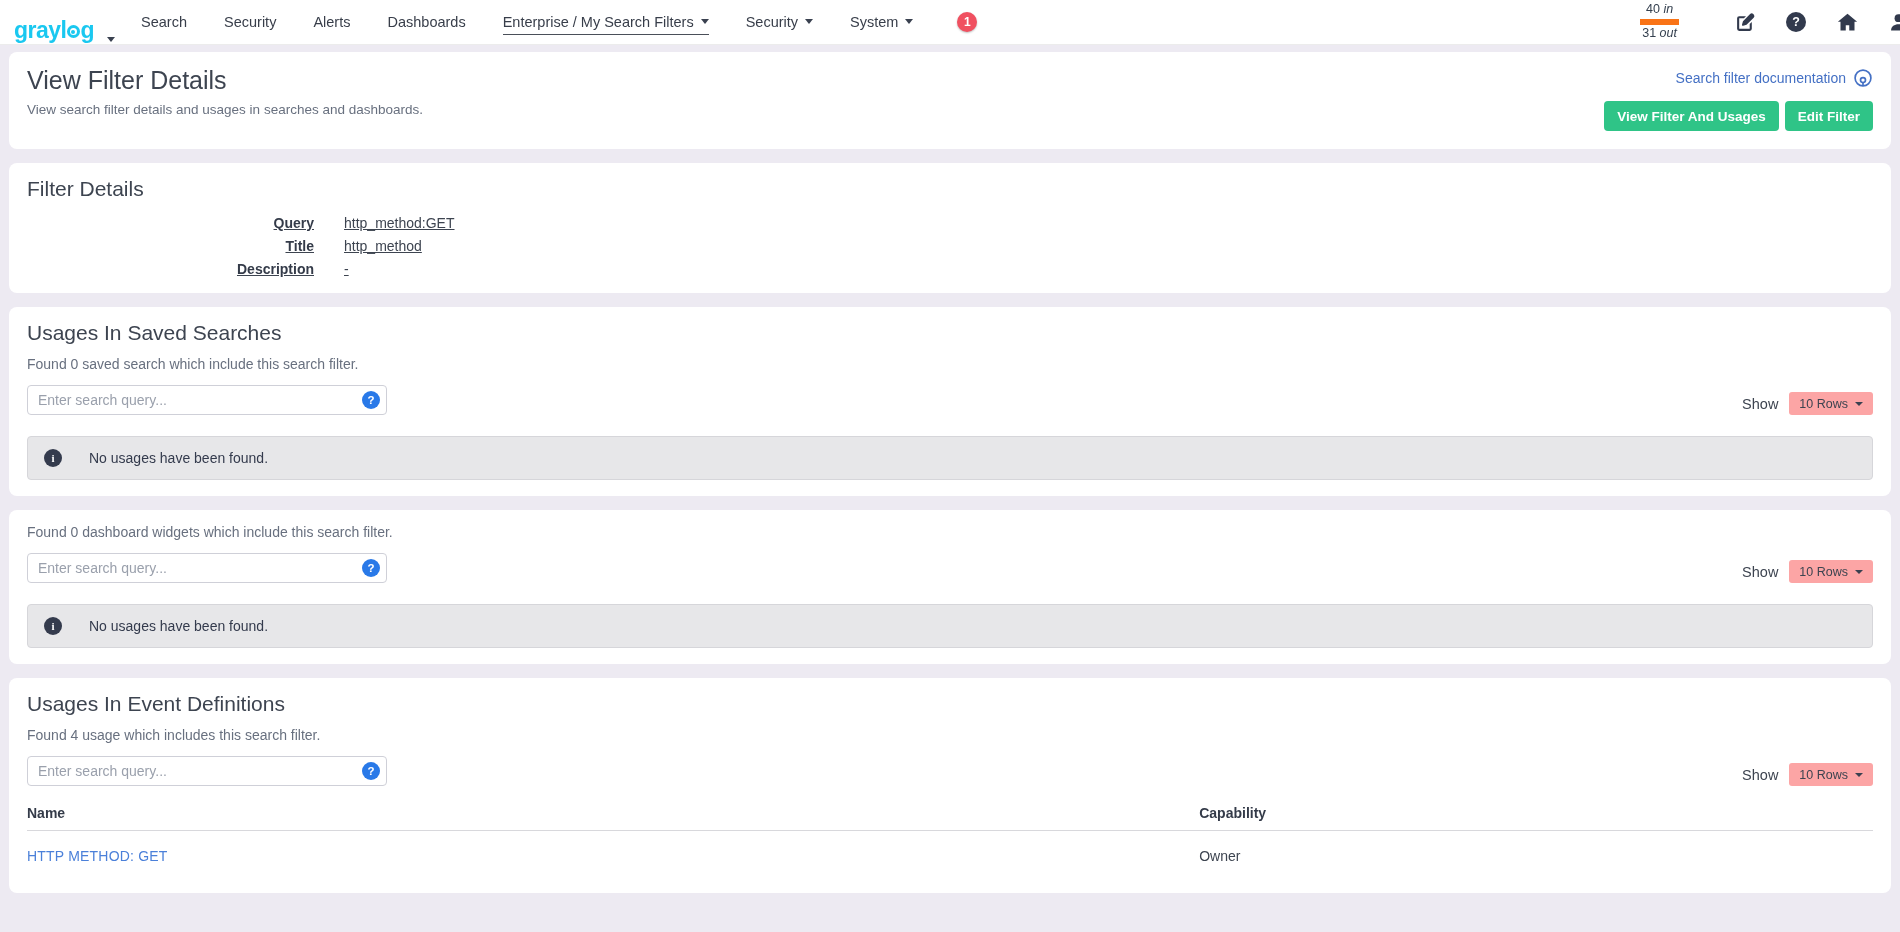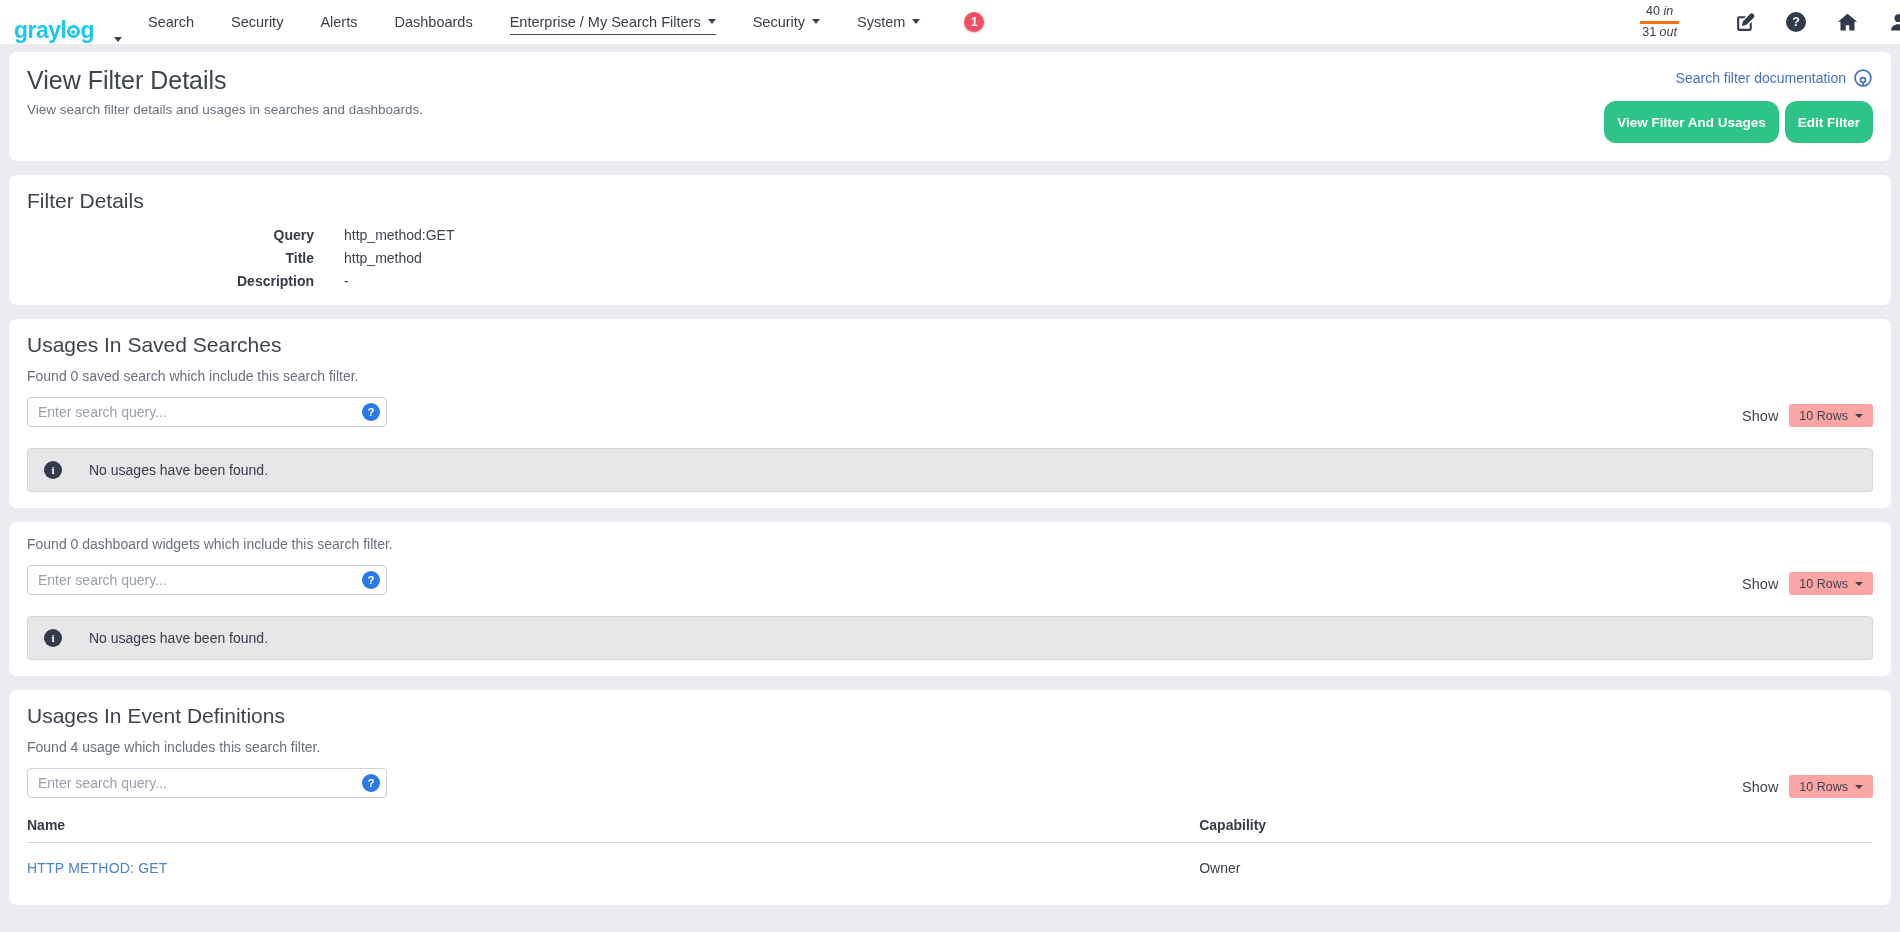--- a/index.html
+++ b/index.html
@@ -9,59 +9,59 @@
     background:#edeaf2;
     font-family:"Liberation Sans", sans-serif;
     color:#3d4450;
   }
 
   
   .navbar {
     height:45px; background:#ffffff; border-bottom:1px solid #ececec;
     display:flex; align-items:center; padding:0 0 0 14px; overflow:hidden;
   }
-  .logo-wrap { display:flex; align-items:flex-end; gap:20px; margin-right:26px; cursor:pointer;margin-top:16px; }
+  .logo-wrap { display:flex; align-items:flex-end; gap:13px; margin-right:26px; cursor:pointer;margin-top:16px; }
   .logo { font-size:23px; font-weight:700; color:#1ac8f0; letter-spacing:-0.5px; display:flex; align-items:center; line-height:1; }
   .logo-o { display:inline-block; width:13px; height:13px; border:3.2px solid #1ac8f0; border-radius:50%; position:relative; margin:0 0.5px; top:1.5px; }
   .logo-o::after { content:""; position:absolute; left:50%; top:50%; width:4px; height:4px; margin:-2px 0 0 -2px; background:#1ac8f0; border-radius:50%; }
   .caret { display:inline-block; width:0; height:0; border-left:4.5px solid transparent; border-right:4.5px solid transparent; border-top:5px solid #3a4150; }
   .nav-items { display:flex; align-items:center; gap:37px; }
   .nav-item { font-size:14.5px; color:#383e4a; display:flex; align-items:center; gap:7px; cursor:pointer; padding:4px 0; border-bottom:1.5px solid transparent; white-space:nowrap; }
   .nav-item.active { border-bottom-color:#4a4f59; }
   .nav-badge { margin-left:44px; min-width:20px; height:20px; border-radius:10px; background:#f05060; color:#fff; font-size:12px; font-weight:700; display:flex; align-items:center; justify-content:center; padding:0 5px; box-shadow:0 1px 2px rgba(0,0,0,.25); cursor:pointer; }
   .nav-right { margin-left:auto; display:flex; align-items:center; gap:29px; margin-right:-9px; }
   .throughput { font-size:12.5px; color:#35404f; text-align:center; line-height:1.25; margin-right:26px; cursor:pointer; }
-  .tp-in { border-bottom:3px solid #f97316; padding:0 2px 1px; }
+  .tp-in { border-bottom:6px solid #f97316; padding:0 2px 1px; }
   .tp-out { padding:1px 2px 0; }
   .throughput i { font-style:italic; }
   .nav-icon { width:22px; height:22px; color:#323a4d; display:flex; align-items:center; justify-content:center; cursor:pointer; flex-shrink:0; }
   .nav-icon svg { width:21px; height:21px; fill:currentColor; }
   .circle-glyph { width:20px; height:20px; border-radius:50%; background:#323a4d; color:#fff; display:flex; align-items:center; justify-content:center; font-size:12.5px; font-weight:700; }
   .circle-glyph.q::after { content:"?"; }
 
   
   .page { padding:7px 9px 0; display:flex; flex-direction:column; gap:14px; }
   .card { background:#fff; border-radius:8px; padding:14px 18px 16px; }
 
   
   .header-card { display:flex; justify-content:space-between; align-items:flex-start; padding-bottom:18px;gap:24px; }
   h1.page-title { margin:0 0 7px; font-size:25px; font-weight:400; color:#3d4450; }
   .page-subtitle { margin:0; font-size:13.5px; color:#68707f; }
   .header-right { display:flex; flex-direction:column; align-items:flex-end; }
   .doc-link { display:flex; align-items:center; gap:7px; color:#4470c4; font-size:14px; text-decoration:none; margin-top:2px; cursor:pointer; }
   .doc-link svg { width:20px; height:20px; stroke:#4470c4; fill:none; stroke-width:2; }
   .header-buttons { display:flex; gap:6px; margin-top:13px; }
-  .btn-green { background:#2fc487; color:#fff; border:none; border-radius:12px; height:42px; padding:0 13px; font-size:13.5px; font-weight:600; font-family:inherit; cursor:pointer; }
+  .btn-green { background:#2fc487; color:#fff; border:none; border-radius:4px; height:30px; padding:0 13px; font-size:13.5px; font-weight:600; font-family:inherit; cursor:pointer; }
 
   
   h2.section-title { margin:0 0 11px; font-size:21px; font-weight:400; color:#3d4450; }
   .found-text { margin:0 0 13px; font-size:14px; color:#68707f; }
 
   
-  .detail-grid { display:grid; grid-template-columns:287px 1fr; column-gap:30px; row-gap:7px; margin-top:14px; font-size:14px; }
+  .detail-grid { display:grid; grid-template-columns:287px 1fr; column-gap:30px; row-gap:7px; margin-top:14px; font-size:14px;text-decoration:underline; }
   .detail-label { text-align:right; font-weight:700; color:#343b49; }
   .detail-value { color:#3d4450; }
 
   
   .controls-row { display:flex; justify-content:space-between; align-items:flex-end; }
   .search-wrap { position:relative; width:360px; }
   .search-input { width:100%; height:30px; border:1px solid #cfd0d8; border-radius:4px; padding:0 36px 0 10px; font-size:14px; font-family:inherit; color:#3d4450; outline:none; }
   .search-input::placeholder { color:#9aa0ac; }
   .search-help { position:absolute; right:7px; top:50%; transform:translateY(-50%); width:18px; height:18px; border-radius:50%; background:#2979e8; color:#fff; font-size:11.5px; font-weight:700; display:flex; align-items:center; justify-content:center; cursor:pointer; }
   .search-help::after { content:"?"; }

